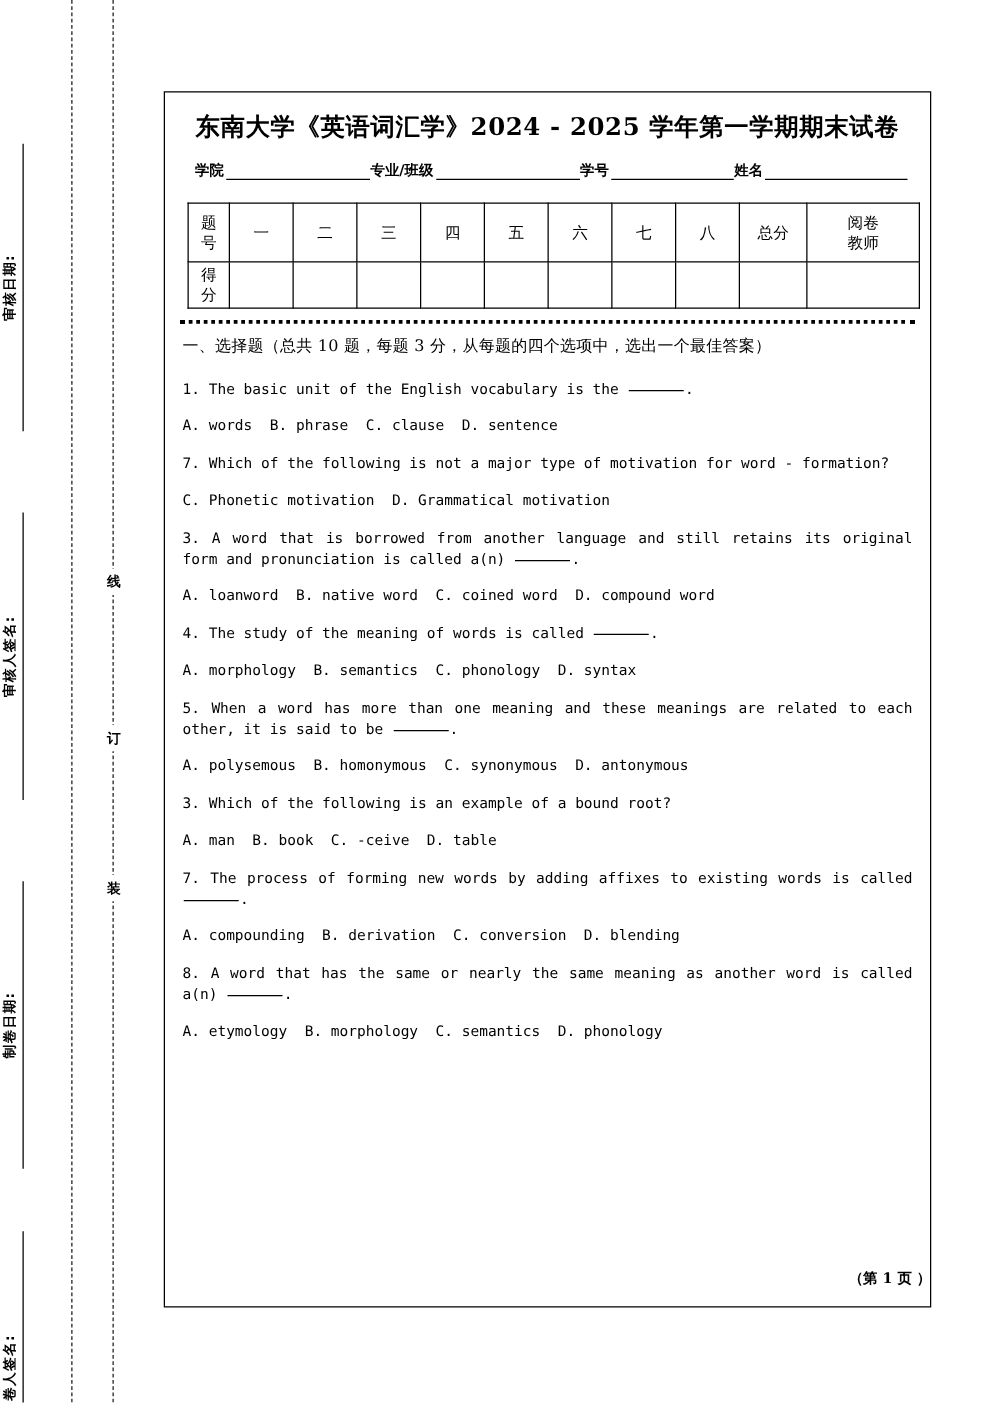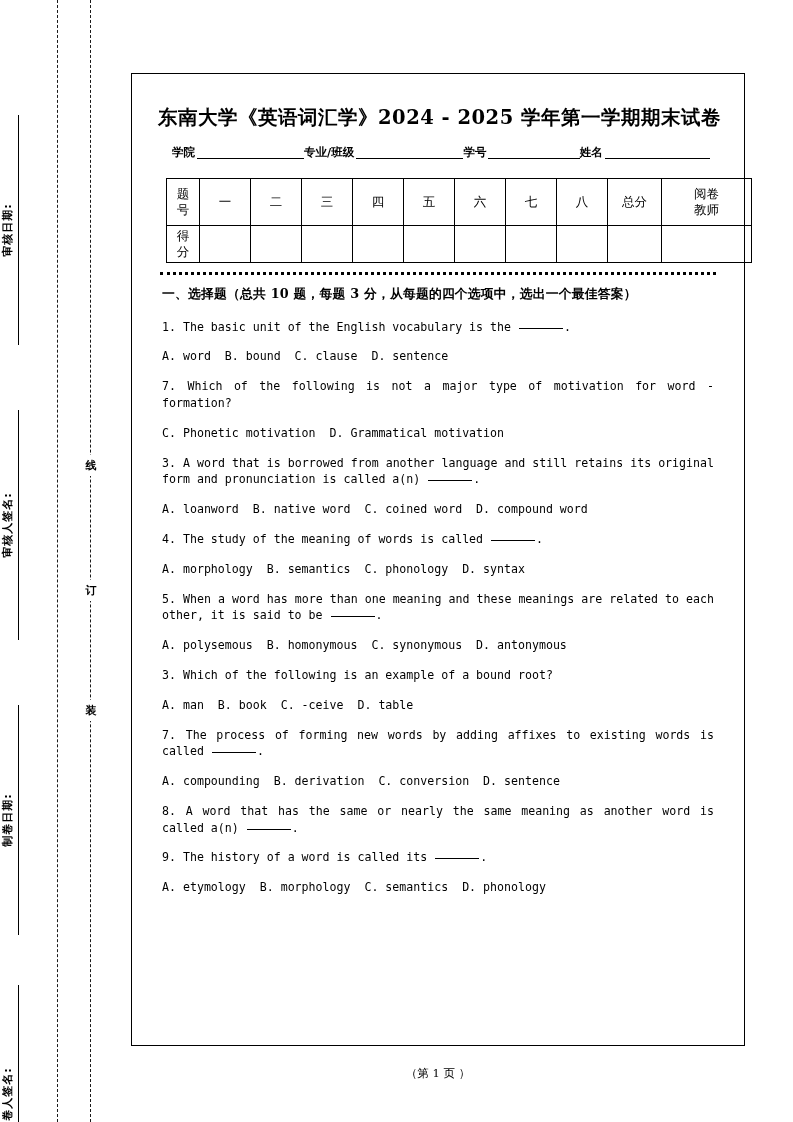--- a/index.html
+++ b/index.html
@@ -60,37 +60,37 @@
 
   
   .page-box {
     position: absolute;
     left: 131px;
     top: 73px;
     width: 614px;
     height: 973px;
     border: 1.6px solid #000;
     box-sizing: border-box;
-    padding: 16px;
+    padding: 0;
   }
 
   .doc-title {
     margin: 14px 10px 0 10px;
     text-align: center;
     font-family: "DejaVu Serif", "Liberation Serif", serif;
     font-size: 19.5px;
     font-weight: bold;
     letter-spacing: 0.5px;
     white-space: nowrap;
   }
 
   .id-line {
     margin: 14px 18px 0 24px;
     display: flex;
-    align-items: flex-start;
+    align-items: center;
     font-family: "DejaVu Serif", "Liberation Serif", serif;
     font-size: 11.5px;
     font-weight: bold;
   }
   .id-line .fld-label {
     white-space: nowrap;
     padding-right: 2px;
   }
   .id-line .fld-rule {
     border-bottom: 1px solid #000;
@@ -137,21 +137,21 @@
   .body-area {
     margin: 10px 14px 0 14px;
     font-family: "DejaVu Sans Mono", "Liberation Mono", monospace;
     font-size: 11.6px;
     line-height: 1.45;
     color: #000;
   }
   .section-heading {
     font-family: "DejaVu Serif", "Liberation Serif", serif;
     font-size: 12.8px;
-    font-weight: bold;
+    font-weight: normal;
     margin: 0 0 15px 0;
     letter-spacing: 0.2px;
   }
   .q-stem {
     margin: 12px 0 13px 0;
     text-align: justify;
   }
   .q-opts {
     margin: 0 0 13px 0;
     white-space: pre;
@@ -160,26 +160,26 @@
     display: inline-block;
     width: 44px;
     border-bottom: 1.2px solid #000;
     vertical-align: 2px;
     margin: 0 1px;
   }
 
   .page-footer {
     position: absolute;
     left: 131px;
-    top: 1066px;
+    top: 1015px;
     width: 614px;
-    text-align: center;
+    text-align: right;
     font-family: "DejaVu Serif", "Liberation Serif", serif;
     font-size: 11.5px;
-    font-weight: normal;
+    font-weight: bold;
   }
 </style>
 </head>
 <body>
 
 <div class="margin-dash-line margin-dash-outer"></div>
 <div class="margin-dash-line margin-dash-inner"></div>
 
 <div class="vlabel" style="top: 345px;">审核日期:</div>
 <div class="vlabel" style="top: 640px;">审核人签名:</div>
@@ -248,41 +248,40 @@
       </table>
   </div>
 
   <div class="dotted-sep"></div>
 
   <div class="body-area">
 
     <div class="section-heading">一、选择题（总共 10 题，每题 3 分，从每题的四个选项中，选出一个最佳答案）</div>
 
     <div class="q-stem"><span>1. The basic unit of the English vocabulary is the </span><span class="blank-rule"></span><span>.</span></div>
-    <div class="q-opts">A. word  B. bound  C. clause  D. sentence</div>
+    <div class="q-opts">A. words  B. phrase  C. clause  D. sentence</div>
 
     <div class="q-stem">7. Which of the following is not a major type of motivation for word - formation?</div>
     <div class="q-opts">C. Phonetic motivation  D. Grammatical motivation</div>
 
     <div class="q-stem"><span>3. A word that is borrowed from another language and still retains its original form and pronunciation is called a(n) </span><span class="blank-rule"></span><span>.</span></div>
     <div class="q-opts">A. loanword  B. native word  C. coined word  D. compound word</div>
 
     <div class="q-stem"><span>4. The study of the meaning of words is called </span><span class="blank-rule"></span><span>.</span></div>
     <div class="q-opts">A. morphology  B. semantics  C. phonology  D. syntax</div>
 
     <div class="q-stem"><span>5. When a word has more than one meaning and these meanings are related to each other, it is said to be </span><span class="blank-rule"></span><span>.</span></div>
     <div class="q-opts">A. polysemous  B. homonymous  C. synonymous  D. antonymous</div>
 
     <div class="q-stem">3. Which of the following is an example of a bound root?</div>
     <div class="q-opts">A. man  B. book  C. -ceive  D. table</div>
 
     <div class="q-stem"><span>7. The process of forming new words by adding affixes to existing words is called </span><span class="blank-rule"></span><span>.</span></div>
-    <div class="q-opts">A. compounding  B. derivation  C. conversion  D. sentence</div>
+    <div class="q-opts">A. compounding  B. derivation  C. conversion  D. blending</div>
 
     <div class="q-stem"><span>8. A word that has the same or nearly the same meaning as another word is called a(n) </span><span class="blank-rule"></span><span>.</span></div>
 
-    <div class="q-stem"><span>9. The history of a word is called its </span><span class="blank-rule"></span><span>.</span></div>
     <div class="q-opts">A. etymology  B. morphology  C. semantics  D. phonology</div>
 
   </div>
 </div>
 
 <div class="page-footer">（第 1 页 ）</div>
 
 </body></html>

